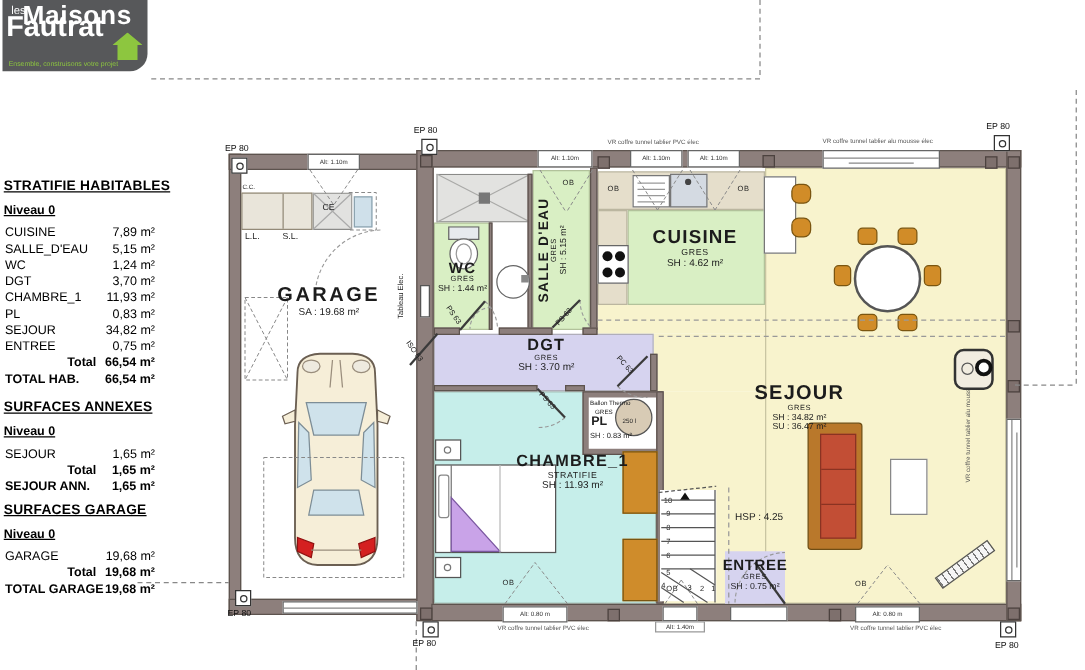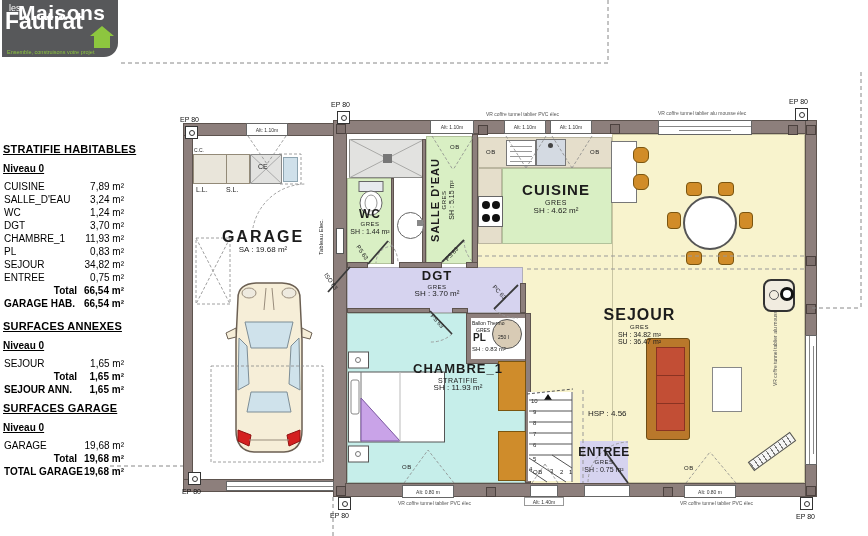--- a/index.html
+++ b/index.html
@@ -363,21 +363,21 @@
     <div class="ra" style="font-size:7px">SH : 34.82 m²</div>
     <div class="ra" style="font-size:7px">SU : 36.47 m²</div>
   </div>
 
   <div class="lb" style="left:578px;top:446px;width:52px">
     <div class="rn" style="font-size:12px;letter-spacing:.5px">ENTREE</div>
     <div class="rf" style="font-size:6px">GRES</div>
     <div class="ra" style="font-size:7px">SH : 0.75 m²</div>
   </div>
 
-  <div class="dl" style="left:588px;top:409px;font-size:8px">HSP : 4.56</div>
+  <div class="dl" style="left:588px;top:409px;font-size:8px">HSP : 4.25</div>
 
   <div class="dl" style="left:360px;top:244px;transform:rotate(55deg)">PS 63</div>
   <div class="dl" style="left:328px;top:272px;transform:rotate(55deg)">ISO 63</div>
   <div class="dl" style="left:444px;top:258px;transform:rotate(-48deg)">PS 63</div>
   <div class="dl" style="left:434px;top:313px;transform:rotate(48deg)">PS 63</div>
   <div class="dl" style="left:496px;top:284px;transform:rotate(48deg)">PC 63</div>
 
   <div class="ob" style="left:450px;top:144px">OB</div>
   <div class="ob" style="left:486px;top:149px">OB</div>
   <div class="ob" style="left:590px;top:149px">OB</div>
@@ -410,21 +410,21 @@
 
   <div class="psec" style="left:3px;top:143px">
     <div class="ptitle">STRATIFIE HABITABLES</div>
     <div class="plevel">Niveau 0</div>
     <div class="prow">
         <span class="pname">CUISINE</span>
         <span class="pval">7,89 m²</span>
       </div>
     <div class="prow">
         <span class="pname">SALLE_D'EAU</span>
-        <span class="pval">3,24 m²</span>
+        <span class="pval">5,15 m²</span>
       </div>
     <div class="prow">
         <span class="pname">WC</span>
         <span class="pval">1,24 m²</span>
       </div>
     <div class="prow">
         <span class="pname">DGT</span>
         <span class="pval">3,70 m²</span>
       </div>
     <div class="prow">
@@ -441,21 +441,21 @@
       </div>
     <div class="prow">
         <span class="pname">ENTREE</span>
         <span class="pval">0,75 m²</span>
       </div>
     <div class="prow pb">
         <span class="ptl">Total</span>
         <span class="pval">66,54 m²</span>
       </div>
     <div class="prow pb pu">
-        <span class="pname">GARAGE HAB.</span>
+        <span class="pname">TOTAL HAB.</span>
         <span class="pval">66,54 m²</span>
       </div>
   </div>
 
   <div class="psec" style="left:3px;top:320px">
     <div class="ptitle">SURFACES ANNEXES</div>
     <div class="plevel">Niveau 0</div>
     <div class="prow">
         <span class="pname">SEJOUR</span>
         <span class="pval">1,65 m²</span>

